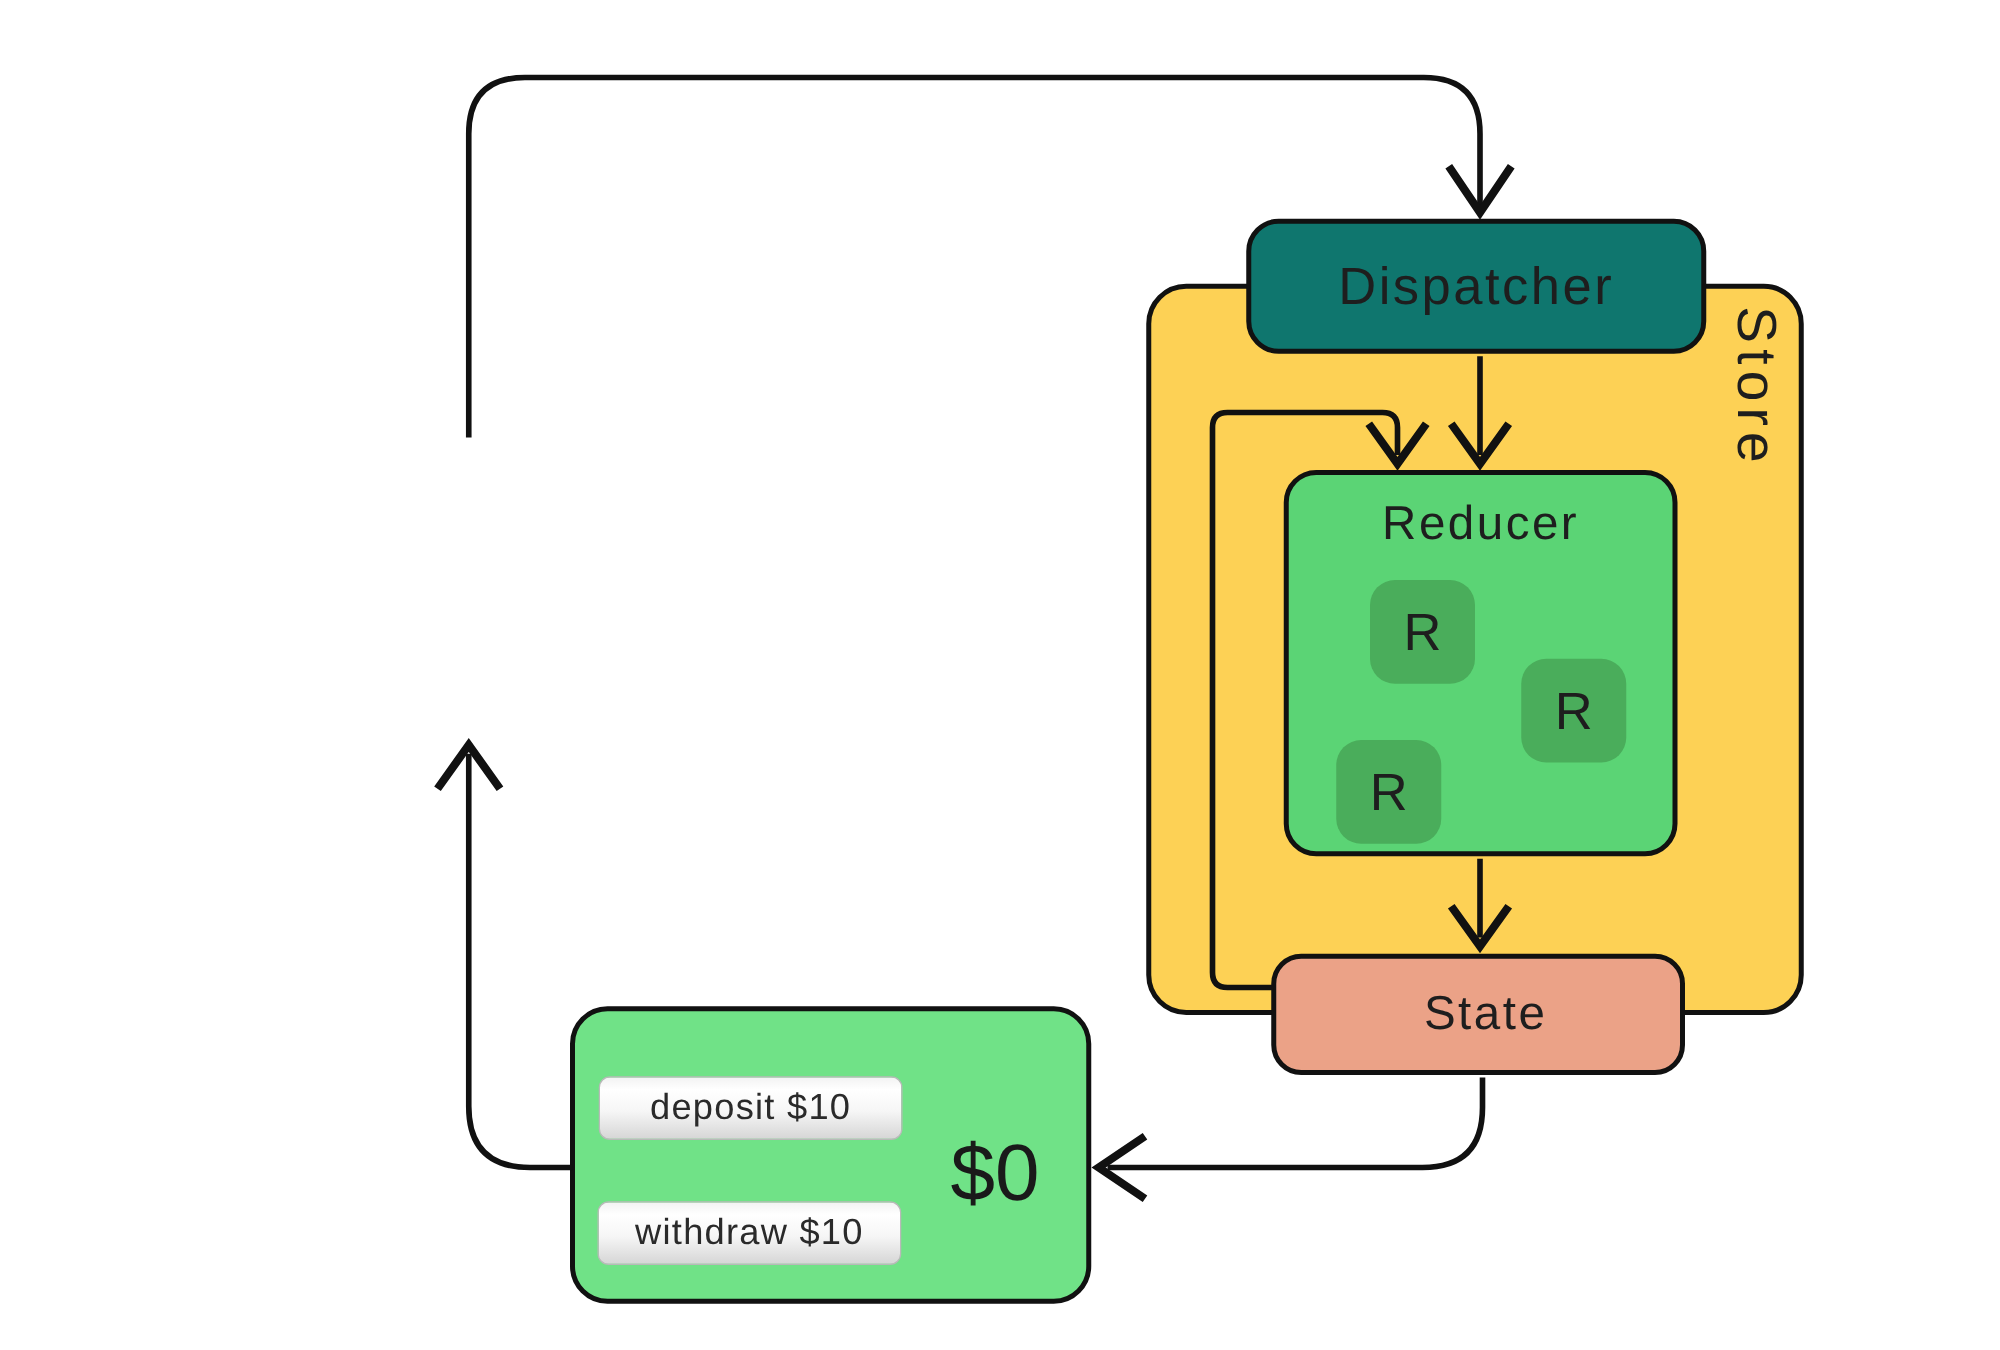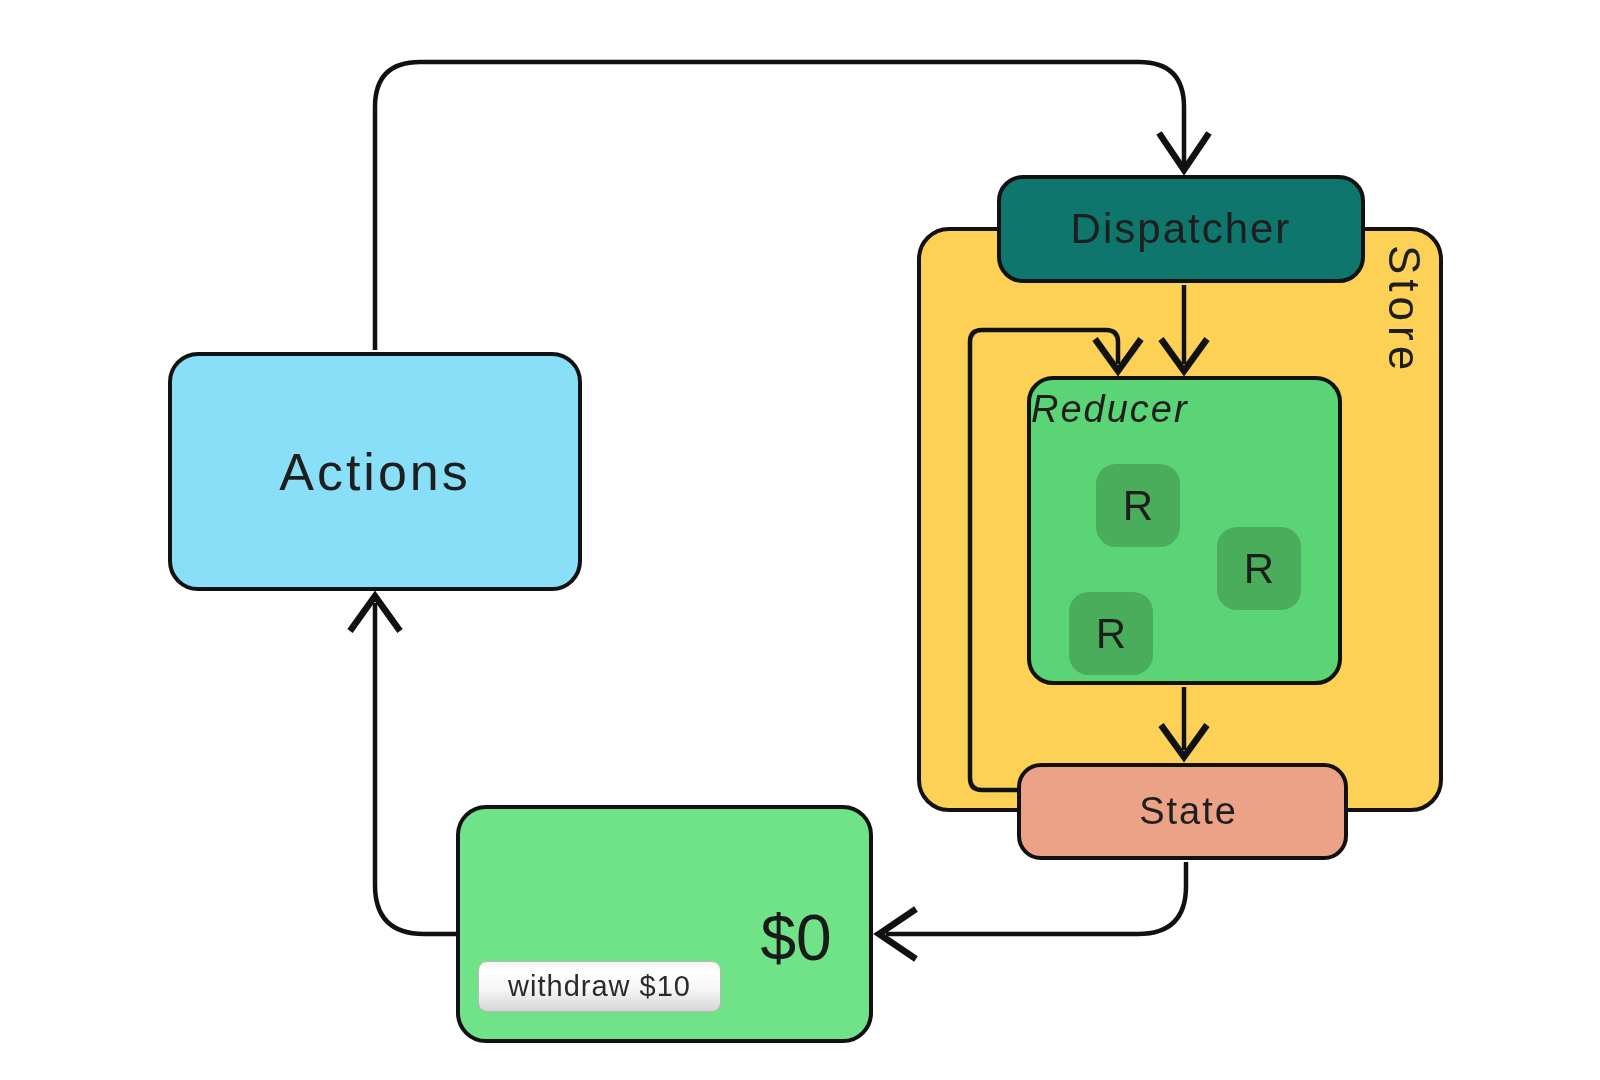--- a/index.html
+++ b/index.html
@@ -19,21 +19,21 @@
   #store{left:917px;top:227px;width:526px;height:585px;border-radius:32px;z-index:1;}
   #store-label{
     position:absolute;top:14px;right:10px;writing-mode:vertical-rl;
     font-size:44px;letter-spacing:5px;color:#1e1e1e;
   }
   
   #dispatcher{left:997px;top:175px;width:368px;height:108px;border-radius:26px;z-index:2;}
   #dispatcher .label{font-size:42px;}
   
   #reducer{left:1027px;top:376px;width:315px;height:309px;border-radius:26px;z-index:2;align-items:flex-start;}
-  #reducer-title{position:absolute;top:8px;left:0;width:100%;text-align:left;font-size:38px;font-style:italic;}
+  #reducer-title{position:absolute;top:18px;left:0;width:100%;text-align:center;font-size:38px;}
   .r-unit{
     position:absolute;width:84px;height:83px;border-radius:20px;
     display:flex;align-items:center;justify-content:center;font-size:42px;color:#1e1e1e;
   }
   #r-unit-0{left:65px;top:84px;}
   #r-unit-1{left:186px;top:147px;}
   #r-unit-2{left:38px;top:212px;}
   
   #state{left:1017px;top:763px;width:331px;height:97px;border-radius:24px;z-index:2;padding-left:12px;}
   #state .label{font-size:38px;}
@@ -81,23 +81,20 @@
     <path class="flow-line" d="M 1184 687 L 1184 750"></path>
     <path class="flow-head" d="M 1161 725 L 1184 757 L 1207 725"></path>
 
     <path class="flow-line" d="M 1186 862 L 1186 886 Q 1186 934 1138 934 L 886 934"></path>
     <path class="flow-head" d="M 916 909 L 879 934 L 916 959"></path>
 
     <path class="flow-line" d="M 458 934 L 424 934 Q 375 934 375 885 L 375 603"></path>
     <path class="flow-head" d="M 350 631 L 375 596 L 400 631"></path>
   </svg>
 
-  <div class="box" id="actions" style="background-color: rgb(138, 223, 248);">
-    <span class="label">Actions</span>
-  </div>
 
   <div class="box" id="dispatcher" style="background-color: #0f766e;">
     <span class="label">Dispatcher</span>
   </div>
 
   <div class="box" id="reducer" style="background-color: rgb(91, 212, 117);">
     <span class="label" id="reducer-title">Reducer</span>
     <div class="r-unit" id="r-unit-0" style="background-color: rgb(74, 173, 91);">
       <span>R</span>
     </div>
@@ -107,17 +104,18 @@
     <div class="r-unit" id="r-unit-2" style="background-color: rgb(74, 173, 91);">
       <span>R</span>
     </div>
   </div>
 
   <div class="box" id="state" style="background-color: rgb(235, 162, 135);">
     <span class="label">State</span>
   </div>
 
   <div class="box" id="view" style="background-color: rgb(112, 226, 135);">
+    <button class="demo-button" id="deposit-button">deposit $10</button>
     <button class="demo-button" id="withdraw-button">withdraw $10</button>
     <span id="balance">$0</span>
   </div>
 
 </div>
 
 </body></html>

